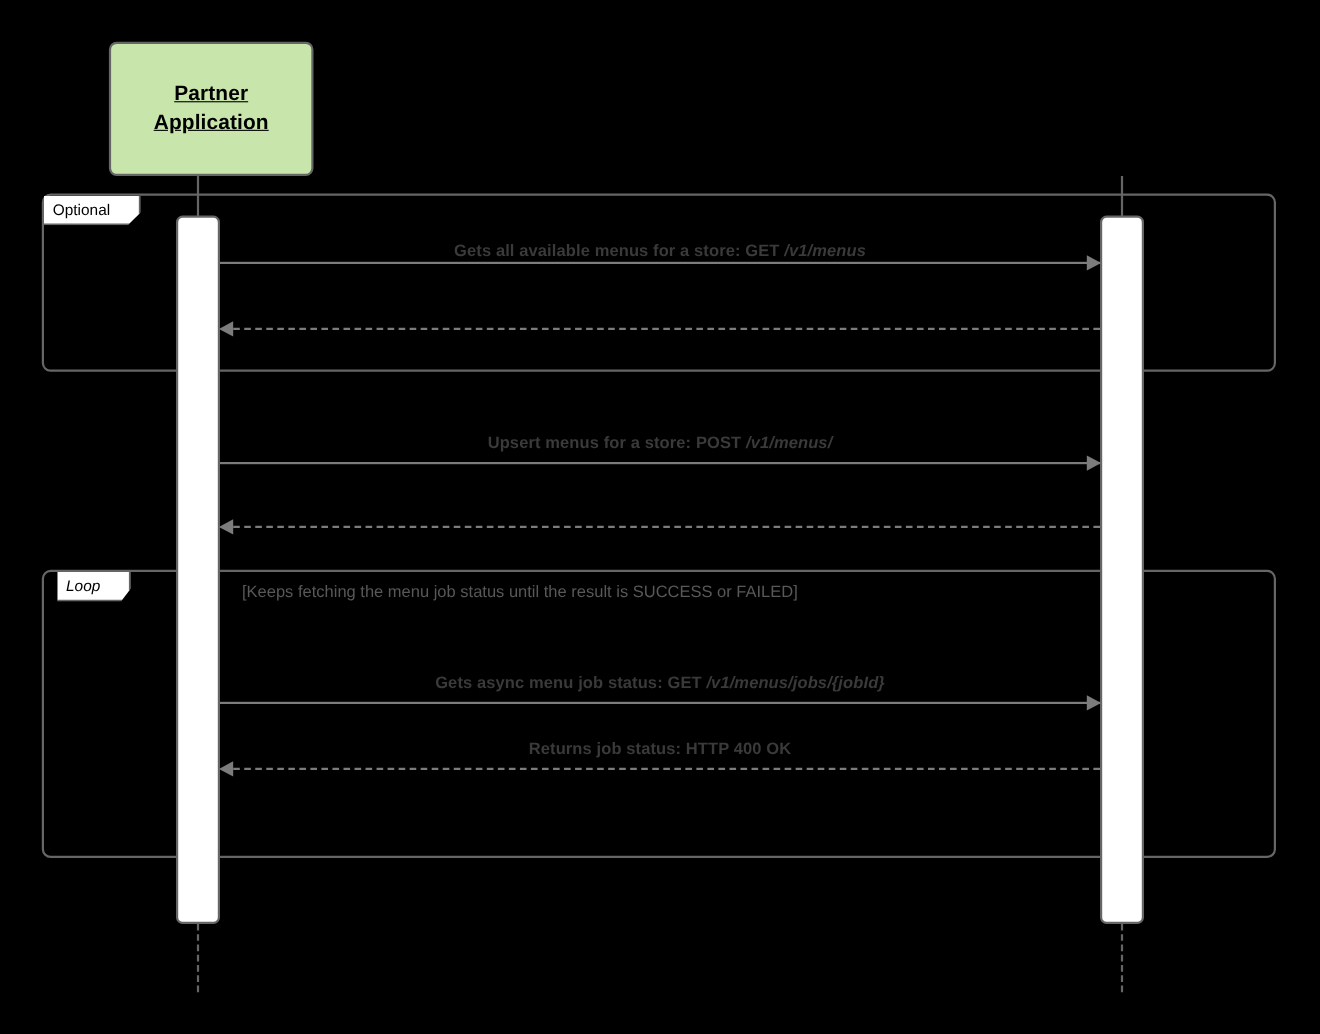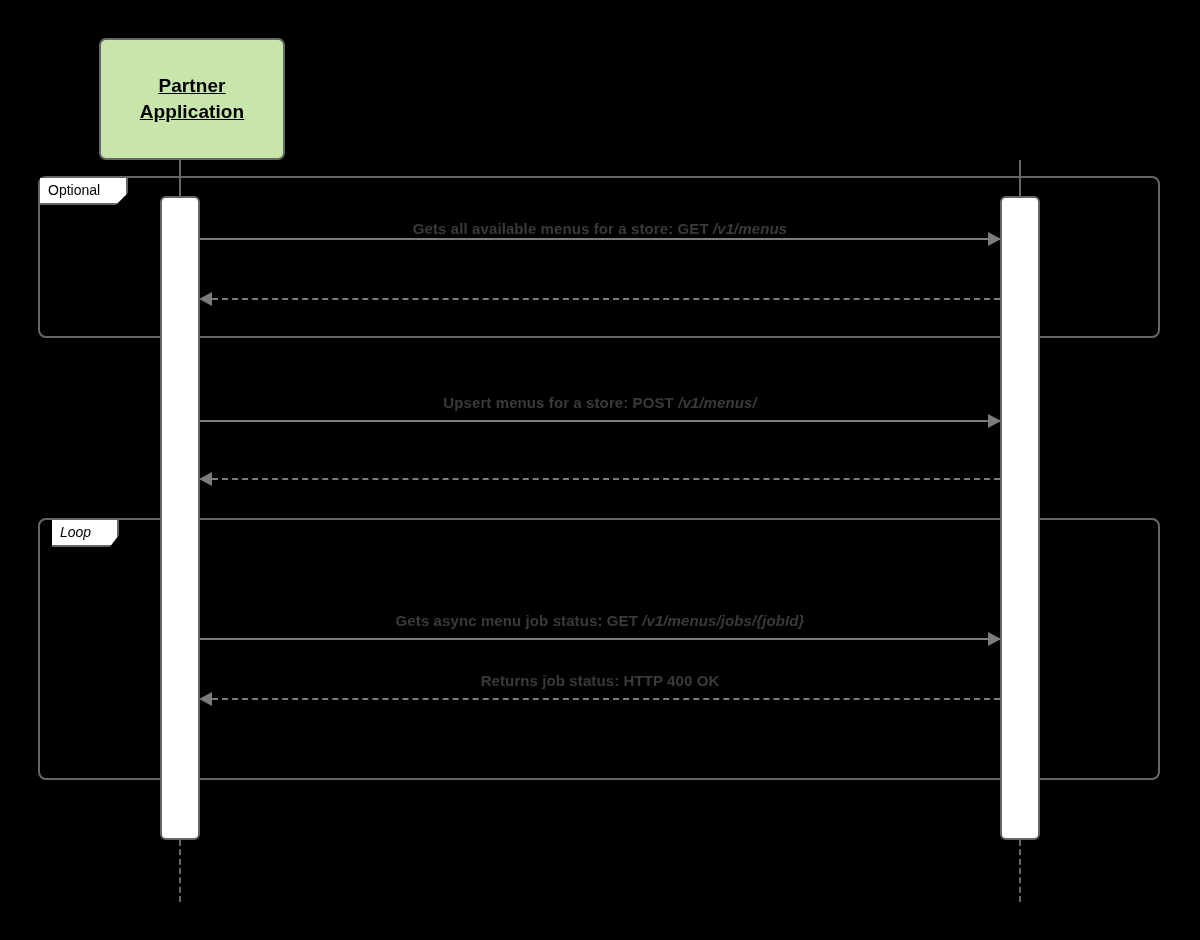--- a/index.html
+++ b/index.html
@@ -131,20 +131,21 @@
   <div class="lifeline" style="left:1019px; top:160px; height:38px;"></div>
 
   <div class="lifeline dashed" style="left:179px; top:840px; height:62px;"></div>
   <div class="lifeline dashed" style="left:1019px; top:840px; height:62px;"></div>
 
   <div class="fragment" style="left:38px; top:176px; width:1122px; height:162px;"></div>
   <div class="fragment-tag" style="left:40px; top:178px;">Optional</div>
 
   <div class="fragment" style="left:38px; top:518px; width:1122px; height:262px;"></div>
   <div class="fragment-tag" style="left:52px; top:520px;font-style:italic;">Loop</div>
+  <div class="fragment-condition" style="left:220px; top:530px;">[Keeps fetching the menu job status until the result is SUCCESS or FAILED]</div>
 
   <div class="activation" style="left:160px; top:196px; width:40px; height:644px;"></div>
   <div class="activation" style="left:1000px; top:196px; width:40px; height:644px;"></div>
 
   <div class="msg-label" style="left:600px; top:220px;">
     <span>Gets all available menus for a store: GET </span><i>/v1/menus</i>
   </div>
   <div class="msg-line" style="left:200px; top:238px; width:800px;"></div>
   <div class="arrowhead right" style="left:988px; top:232px;"></div>
 

